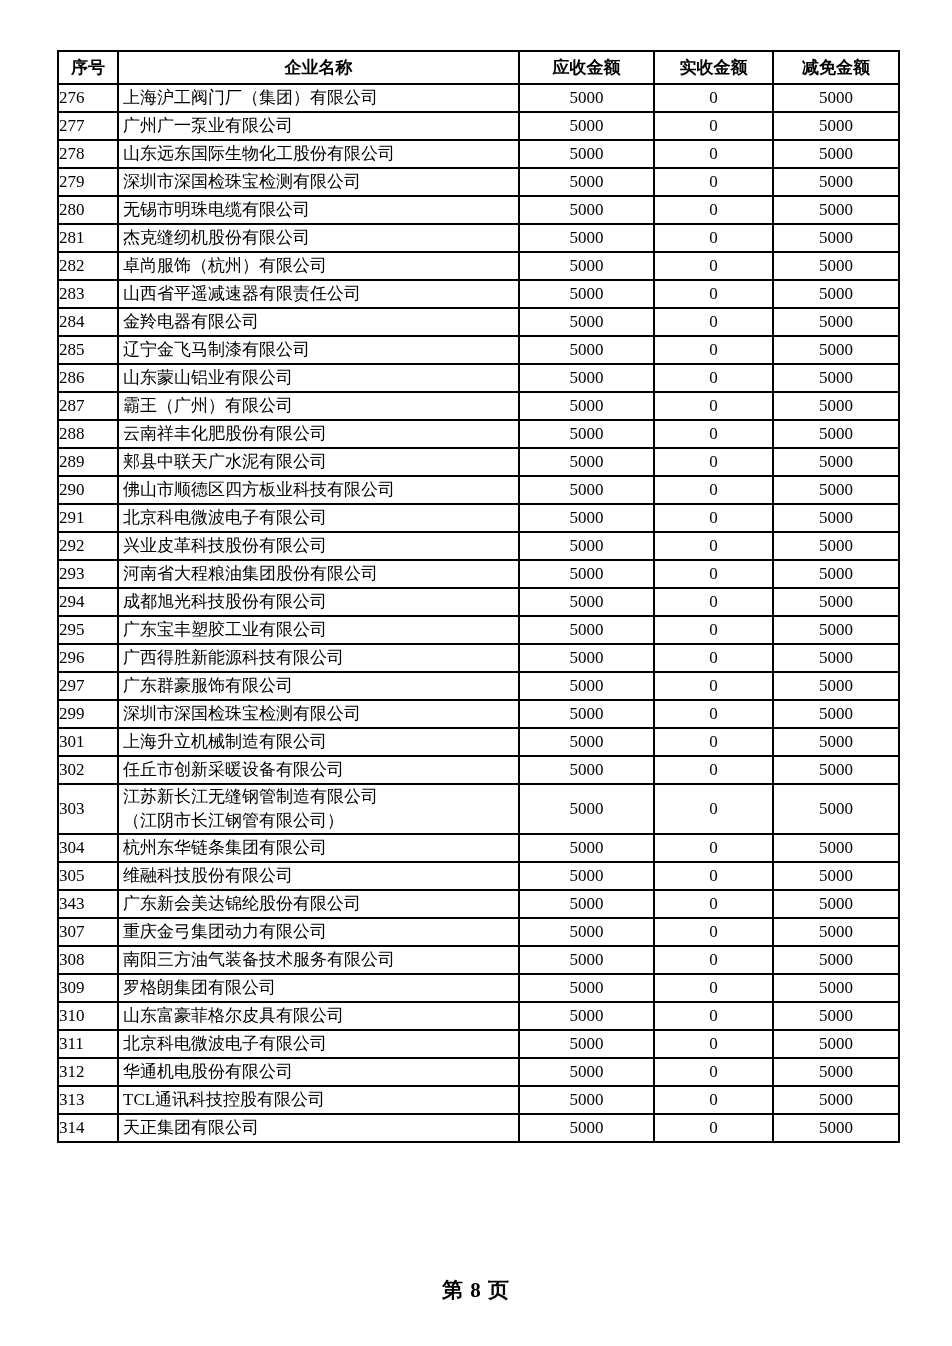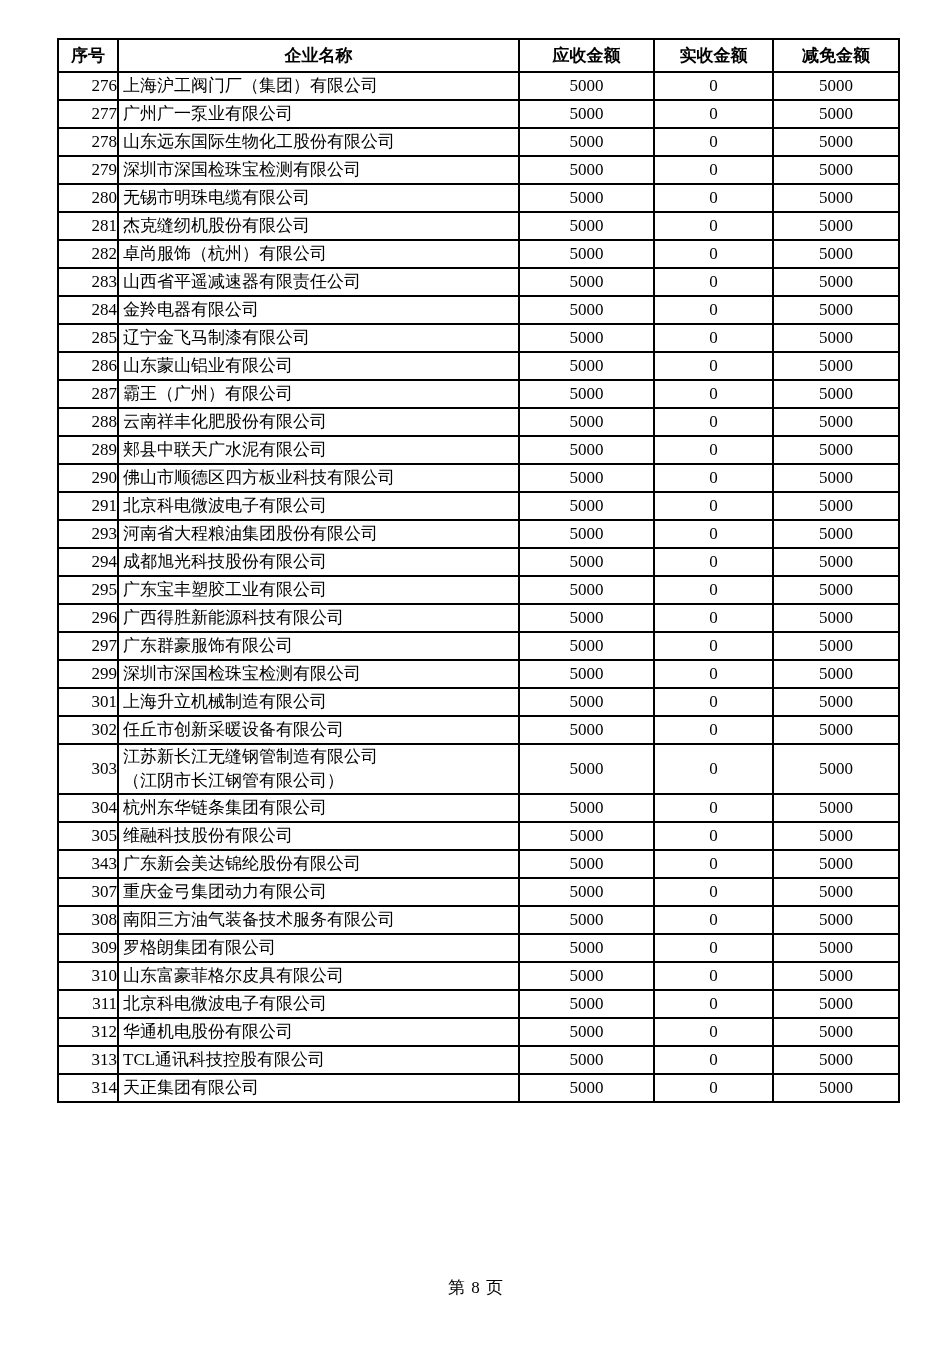--- a/index.html
+++ b/index.html
@@ -16,21 +16,21 @@
   .sheet {
     position: relative;
     width: 952px;
     height: 1346px;
     background: #ffffff;
     overflow: hidden;
   }
   table.fee-table {
     position: absolute;
     left: 57px;
-    top: 38px;
+    top: 50px;
     width: 841px;
     border-collapse: collapse;
     table-layout: fixed;
   }
   .fee-table th,
   .fee-table td {
     border: 2px solid #000000;
     padding: 0;
     font-size: 17px;
     vertical-align: middle;
@@ -45,40 +45,41 @@
   }
   .fee-table td {
     height: 26px;
   }
   .col-no    { width: 60px; }
   .col-name  { width: 401px; }
   .col-recv  { width: 135px; }
   .col-paid  { width: 119px; }
   .col-red   { width: 126px; }
   td.cell-no {
-    text-align: right;
+    text-align: left;
   }
   td.cell-name {
     text-align: left;
     padding-left: 4px;
     padding-right: 8px;
     white-space: pre-line;
     line-height: 24px;
   }
   td.cell-amt {
     text-align: center;
   }
   .page-footer {
     position: absolute;
     left: 0;
     top: 1276px;
     width: 952px;
     text-align: center;
-    font-size: 17px;
+    font-size: 21px;
     letter-spacing: 1px;
+    font-weight: bold;
   }
 </style>
 </head>
 <body>
 
 <div class="sheet">
 
   <table class="fee-table">
     <colgroup>
       <col class="col-no">
@@ -218,20 +219,27 @@
     </tr>
 
     <tr>
       <td class="cell-no">291</td>
       <td class="cell-name">北京科电微波电子有限公司</td>
       <td class="cell-amt">5000</td>
       <td class="cell-amt">0</td>
       <td class="cell-amt">5000</td>
     </tr>
 
+    <tr>
+      <td class="cell-no">292</td>
+      <td class="cell-name">兴业皮革科技股份有限公司</td>
+      <td class="cell-amt">5000</td>
+      <td class="cell-amt">0</td>
+      <td class="cell-amt">5000</td>
+    </tr>
 
     <tr>
       <td class="cell-no">293</td>
       <td class="cell-name">河南省大程粮油集团股份有限公司</td>
       <td class="cell-amt">5000</td>
       <td class="cell-amt">0</td>
       <td class="cell-amt">5000</td>
     </tr>
 
     <tr>

